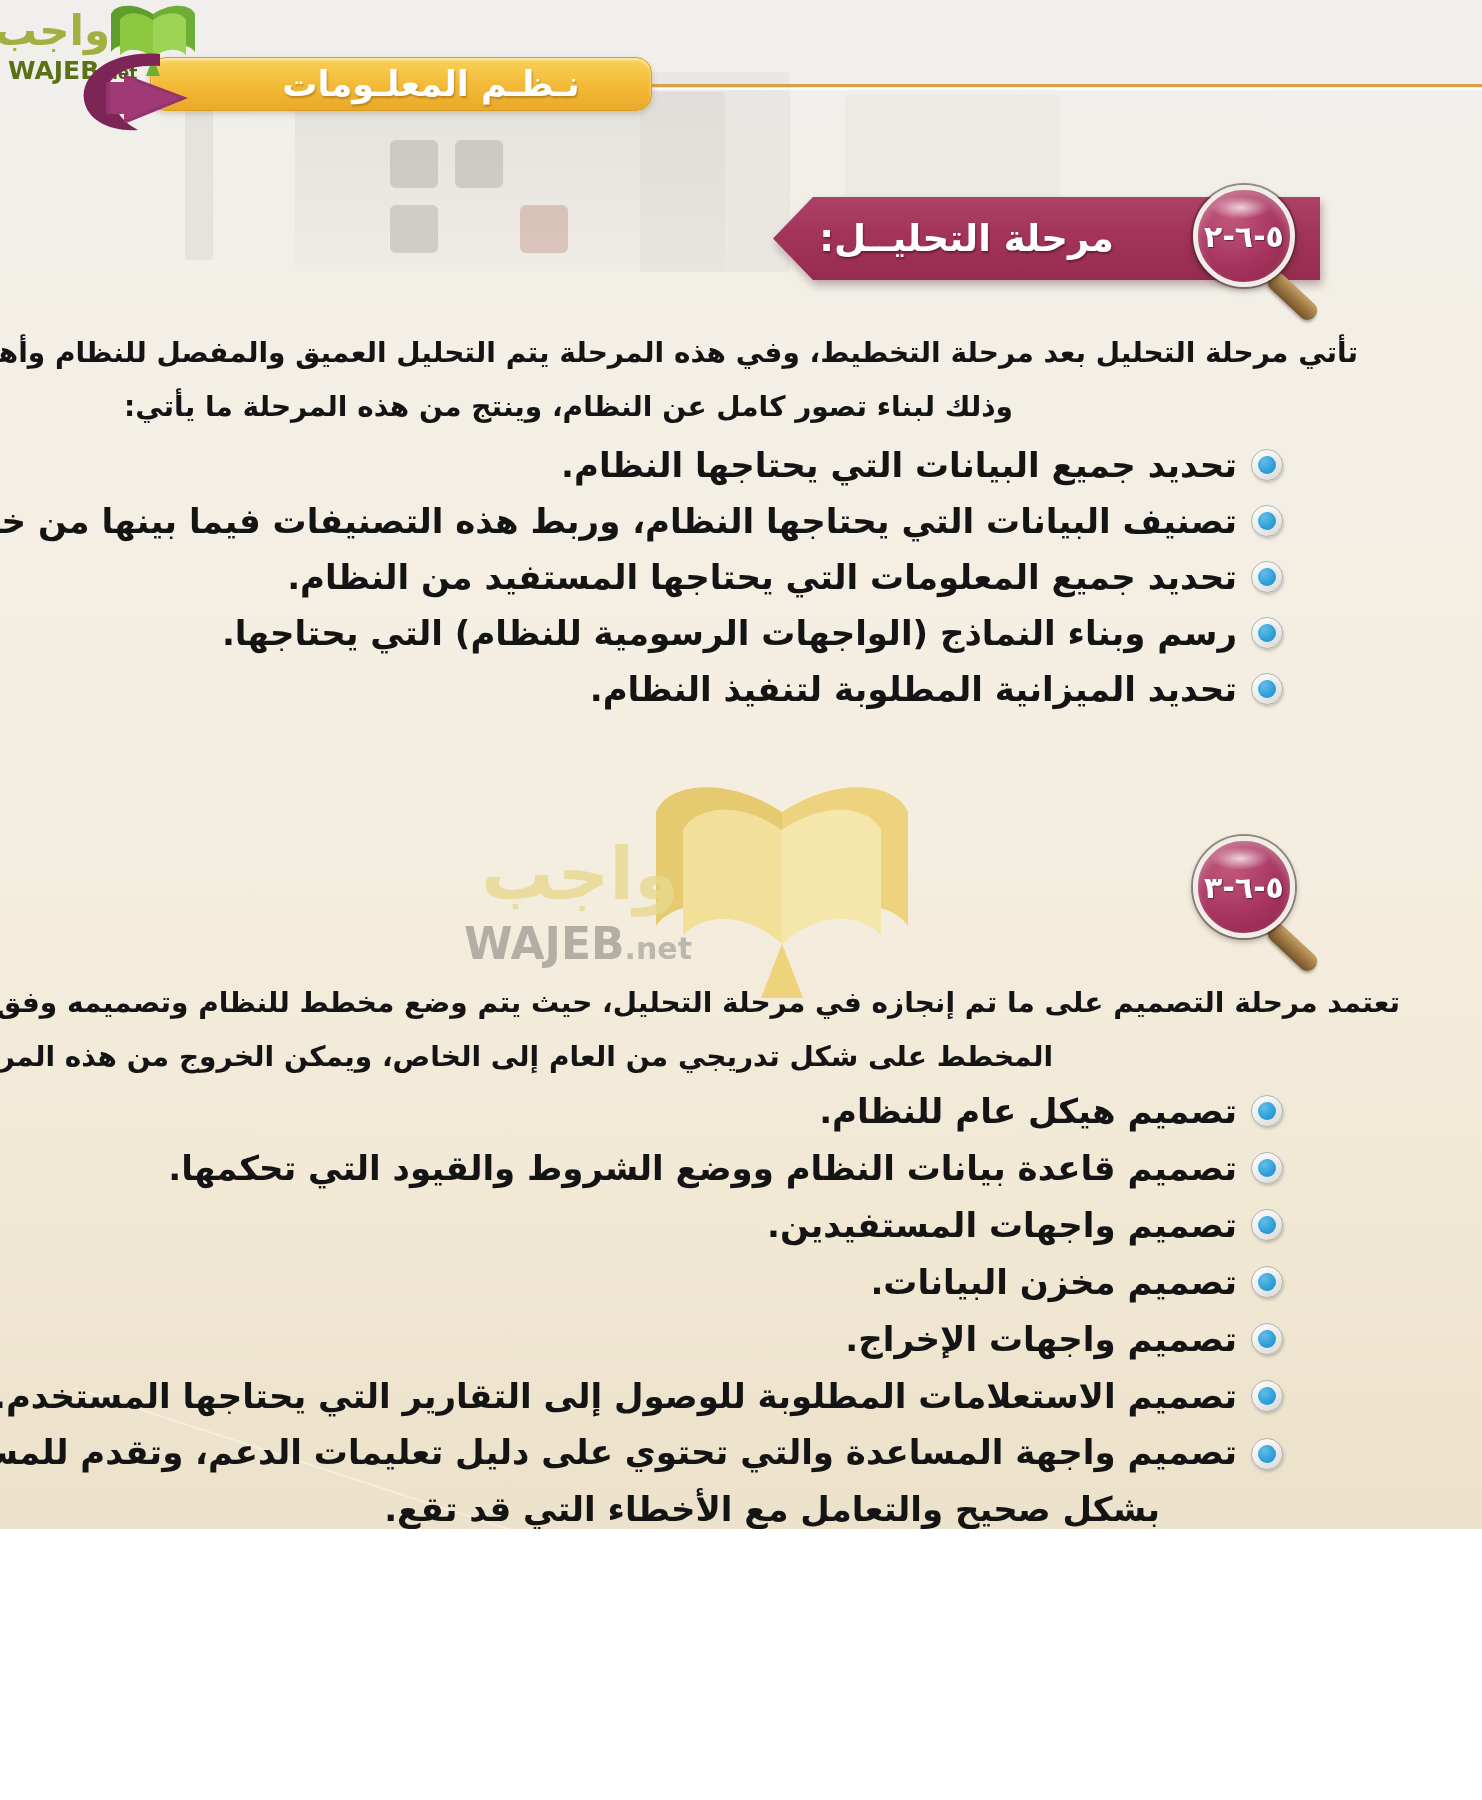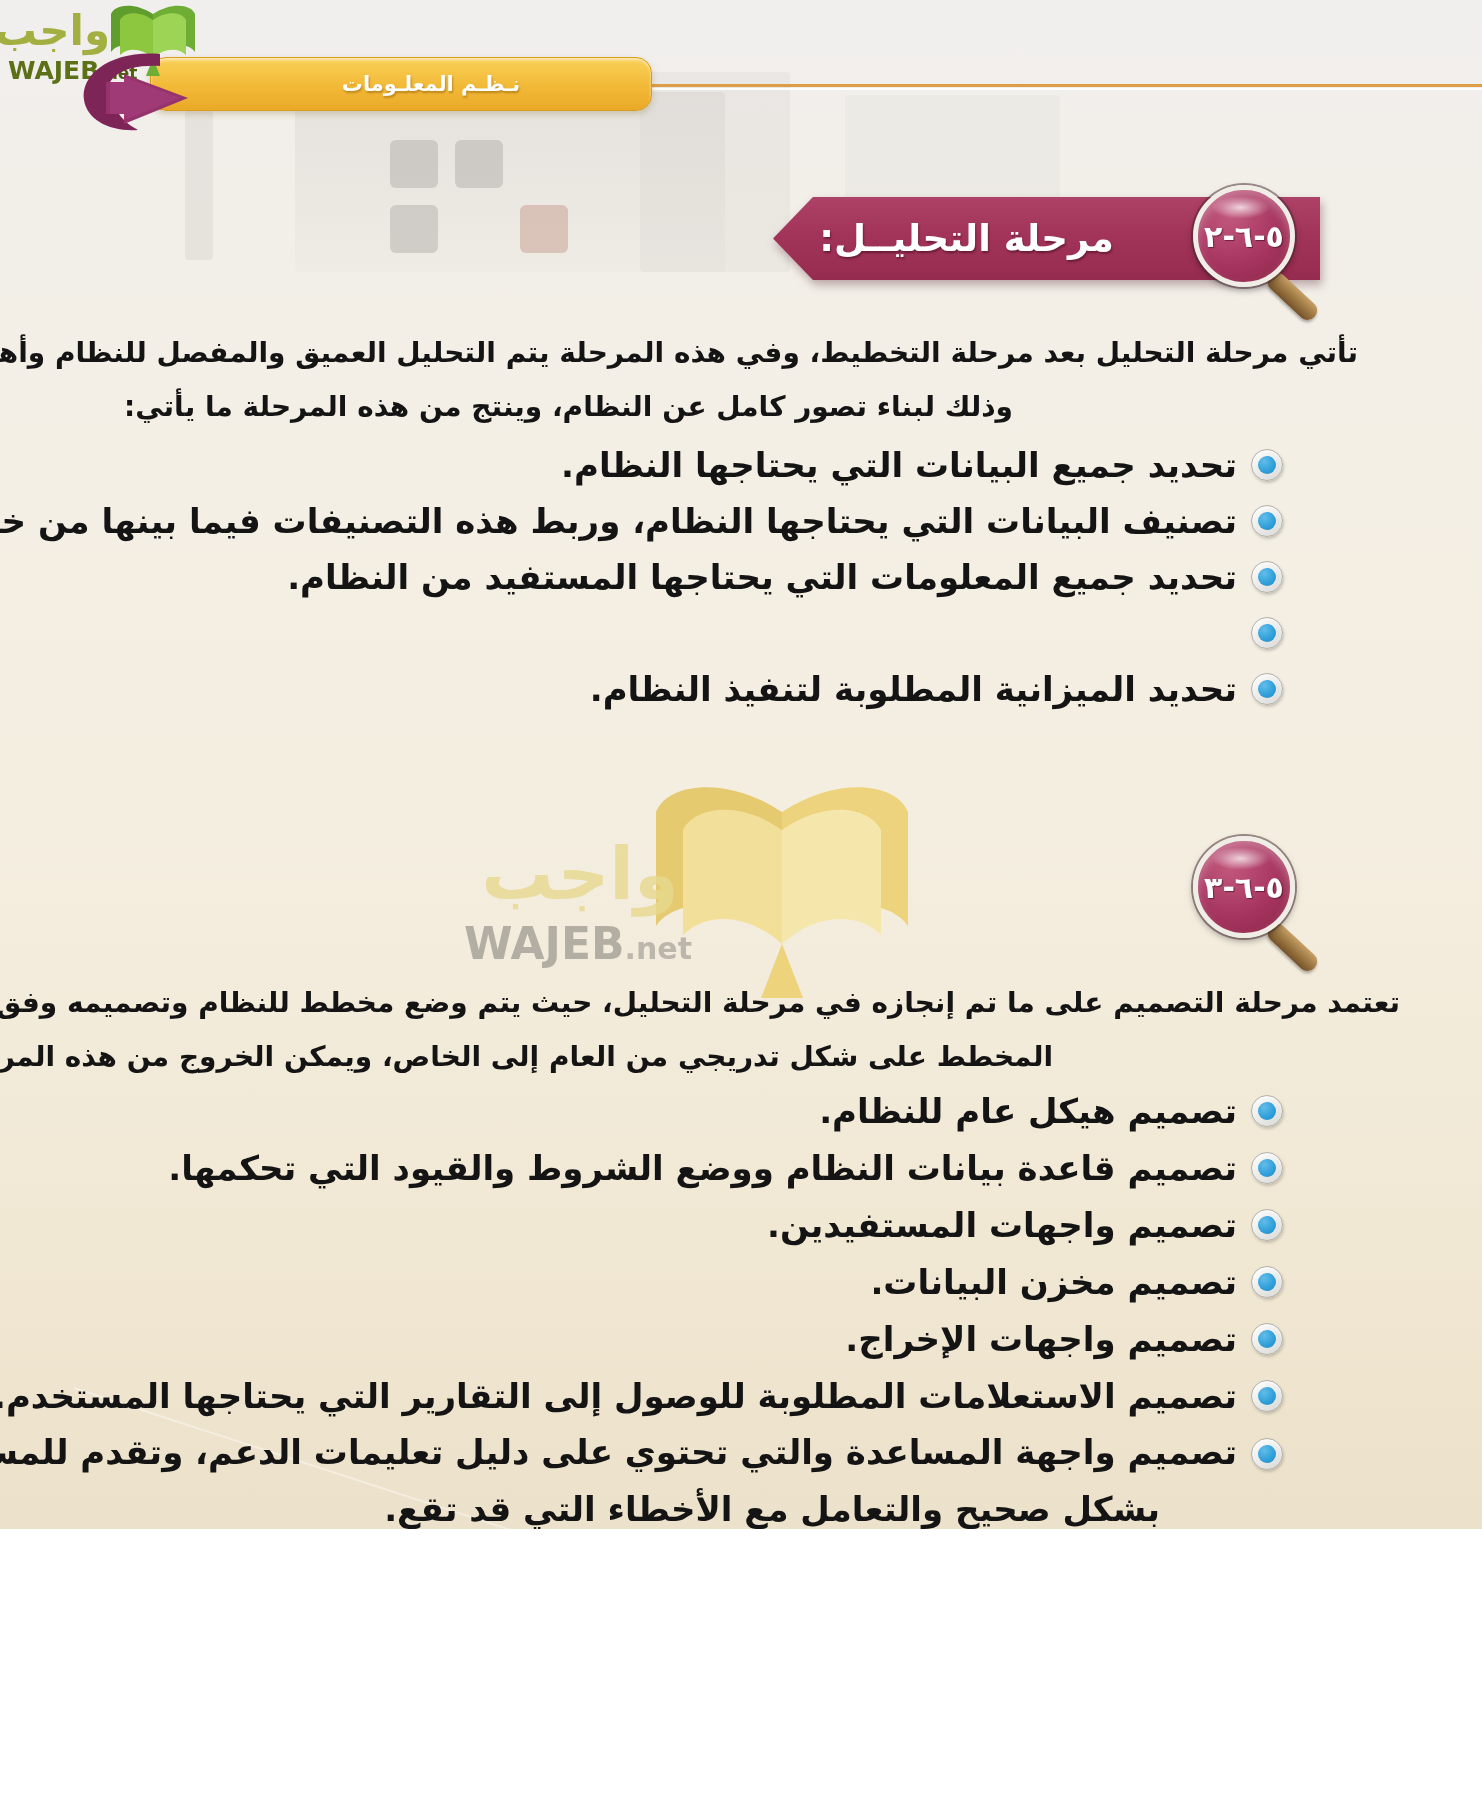--- a/index.html
+++ b/index.html
@@ -21,21 +21,21 @@
   
   .logo-ar{position:absolute;left:10px;top:6px;width:100px;text-align:center;font-size:42px;font-weight:700;color:#a3b041;direction:rtl;}
   .logo-en{position:absolute;left:8px;top:56px;width:120px;text-align:center;color:#5c7117;font-weight:700;}
   .logo-en .big{font-size:25px;}
   .logo-en .small{font-size:17px;color:#4d600f;}
   .logo-book{position:absolute;left:103px;top:0px;z-index:3;}
   .top-banner{position:absolute;left:150px;top:57px;width:500px;height:52px;border-radius:16px;z-index:2;
     background:linear-gradient(180deg,#f9d159 0%,#f2b937 55%,#eaa928 100%);
     border:1px solid #d89d20;box-shadow:0 3px 6px rgba(120,90,20,.25), inset 0 2px 3px rgba(255,255,255,.6);
     display:flex;align-items:center;justify-content:center;}
-  .top-banner-text{direction:rtl;color:#ffffff;font-size:21px;font-weight:700;letter-spacing:1px;padding-left:60px;
+  .top-banner-text{direction:rtl;color:#ffffff;font-size:35px;font-weight:700;letter-spacing:1px;padding-left:60px;
     text-shadow:1px 2px 2px rgba(150,100,10,.55);white-space:nowrap;}
   .banner-arrow{position:absolute;left:72px;top:46px;z-index:3;}
   .rule{position:absolute;left:645px;top:84px;width:837px;height:3px;background:#dd9f45;}
   .rule-hi{position:absolute;left:645px;top:88px;width:837px;height:2px;background:rgba(255,255,255,.85);}
   
   .ribbon-wrap{position:absolute;left:773px;width:547px;height:83px;z-index:2;filter:drop-shadow(2px 5px 5px rgba(80,25,45,.35));}
   .ribbon{width:100%;height:100%;clip-path:polygon(0 50%,7.3% 0,100% 0,100% 100%,7.3% 100%);
     background:linear-gradient(180deg,#ad4266 0%,#a23459 45%,#962b50 100%);
     display:flex;align-items:center;justify-content:center;box-sizing:border-box;padding-right:160px;}
   .ribbon-title{direction:rtl;color:#fff;font-size:37px;font-weight:700;white-space:nowrap;text-shadow:1px 2px 2px rgba(60,10,30,.5);}
@@ -170,20 +170,21 @@
     <div class="item">
         <span class="bullet"></span>
         <span class="item-text">تصنيف البيانات التي يحتاجها النظام، وربط هذه التصنيفات فيما بينها من خلال علاقات محددة.</span>
       </div>
     <div class="item">
         <span class="bullet"></span>
         <span class="item-text">تحديد جميع المعلومات التي يحتاجها المستفيد من النظام.</span>
       </div>
     <div class="item">
         <span class="bullet"></span>
+        <span class="item-text">رسم وبناء النماذج (الواجهات الرسومية للنظام) التي يحتاجها.</span>
       </div>
     <div class="item">
         <span class="bullet"></span>
         <span class="item-text">تحديد الميزانية المطلوبة لتنفيذ النظام.</span>
       </div>
   </div>
 
   <div class="magnifier" style="top:836px;">
     <div class="mag-handle"></div>
     <div class="mag-glass"></div>

